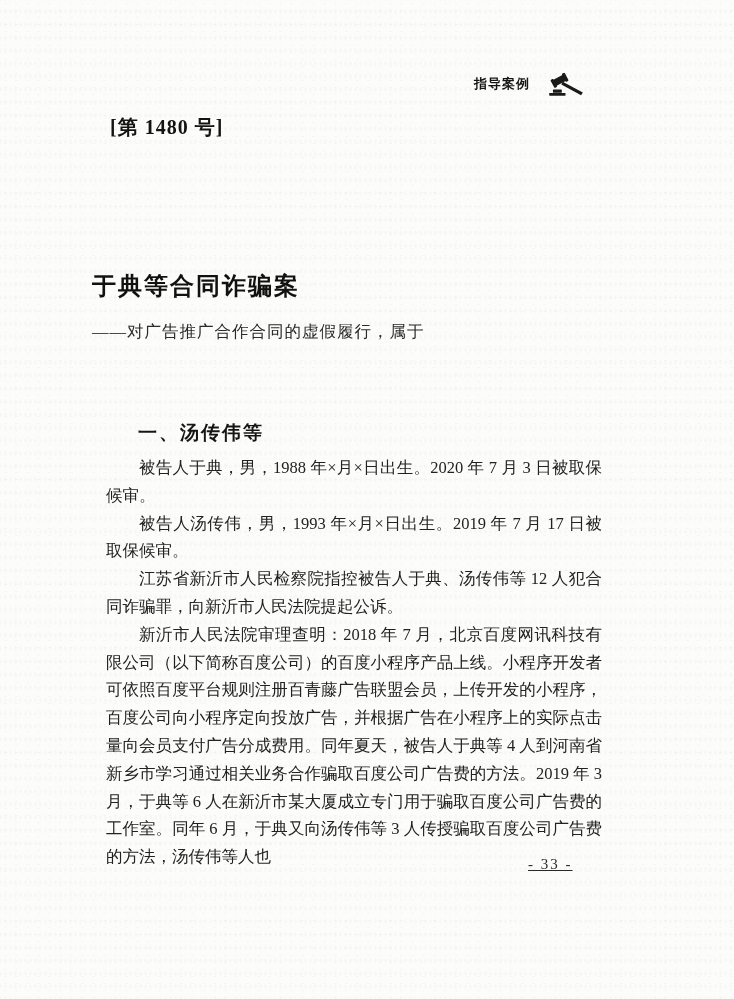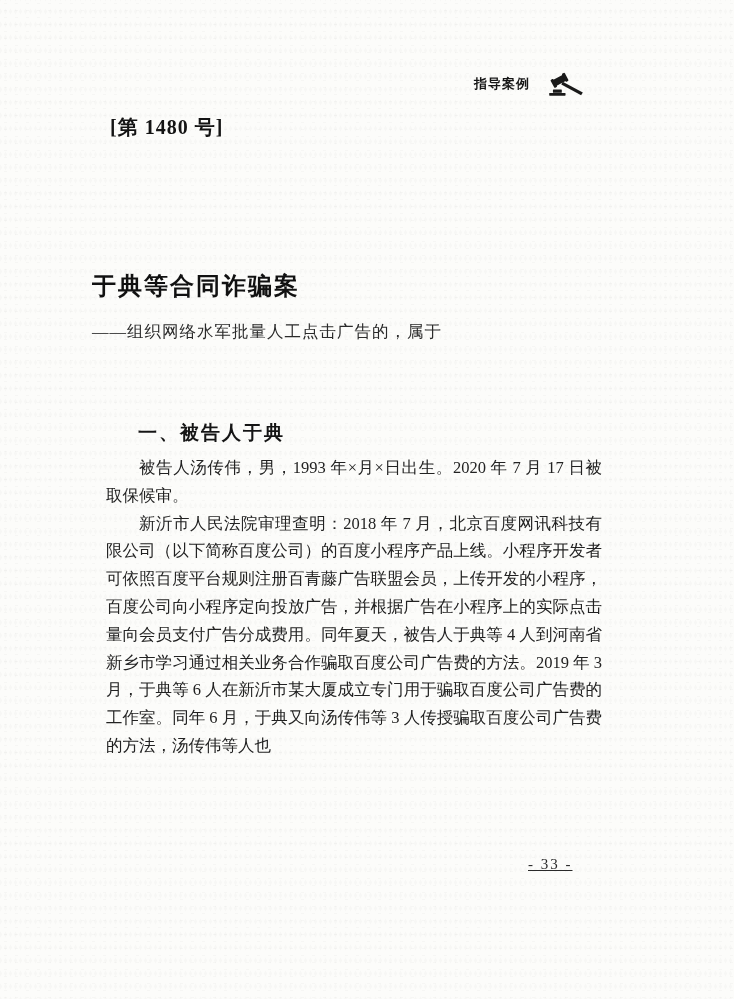--- a/index.html
+++ b/index.html
@@ -82,25 +82,27 @@
           <path d="M16.5 12.5 L38 24.2 L36.2 27 L15 15.5 Z"></path>
         </g>
       </svg>
     </span>
   </div>
 
   <div class="case-number">[第 1480 号]</div>
 
   <div class="title-block">
     <h1 class="doc-title">于典等合同诈骗案</h1>
-    <div class="subtitle">——组织网络水军批量人工点击广告的，属于</div>
+    <div class="subtitle">——对广告推广合作合同的虚假履行，属于</div>
   </div>
 
-  <div class="section-heading">一、被告人于典</div>
+  <div class="section-heading">一、汤传伟等</div>
 
   <div class="body-text">
-    <p>被告人汤传伟，男，1993 年×月×日出生。2020 年 7 月 17 日被取保候审。</p>
+    <p>被告人于典，男，1988 年×月×日出生。2020 年 7 月 3 日被取保候审。</p>
+    <p>被告人汤传伟，男，1993 年×月×日出生。2019 年 7 月 17 日被取保候审。</p>
+    <p>江苏省新沂市人民检察院指控被告人于典、汤传伟等 12 人犯合同诈骗罪，向新沂市人民法院提起公诉。</p>
     <p>新沂市人民法院审理查明：2018 年 7 月，北京百度网讯科技有限公司（以下简称百度公司）的百度小程序产品上线。小程序开发者可依照百度平台规则注册百青藤广告联盟会员，上传开发的小程序，百度公司向小程序定向投放广告，并根据广告在小程序上的实际点击量向会员支付广告分成费用。同年夏天，被告人于典等 4 人到河南省新乡市学习通过相关业务合作骗取百度公司广告费的方法。2019 年 3 月，于典等 6 人在新沂市某大厦成立专门用于骗取百度公司广告费的工作室。同年 6 月，于典又向汤传伟等 3 人传授骗取百度公司广告费的方法，汤传伟等人也</p>
   </div>
 
   <div class="page-number">- 33 -</div>
 
 </div>
 
 </body></html>

